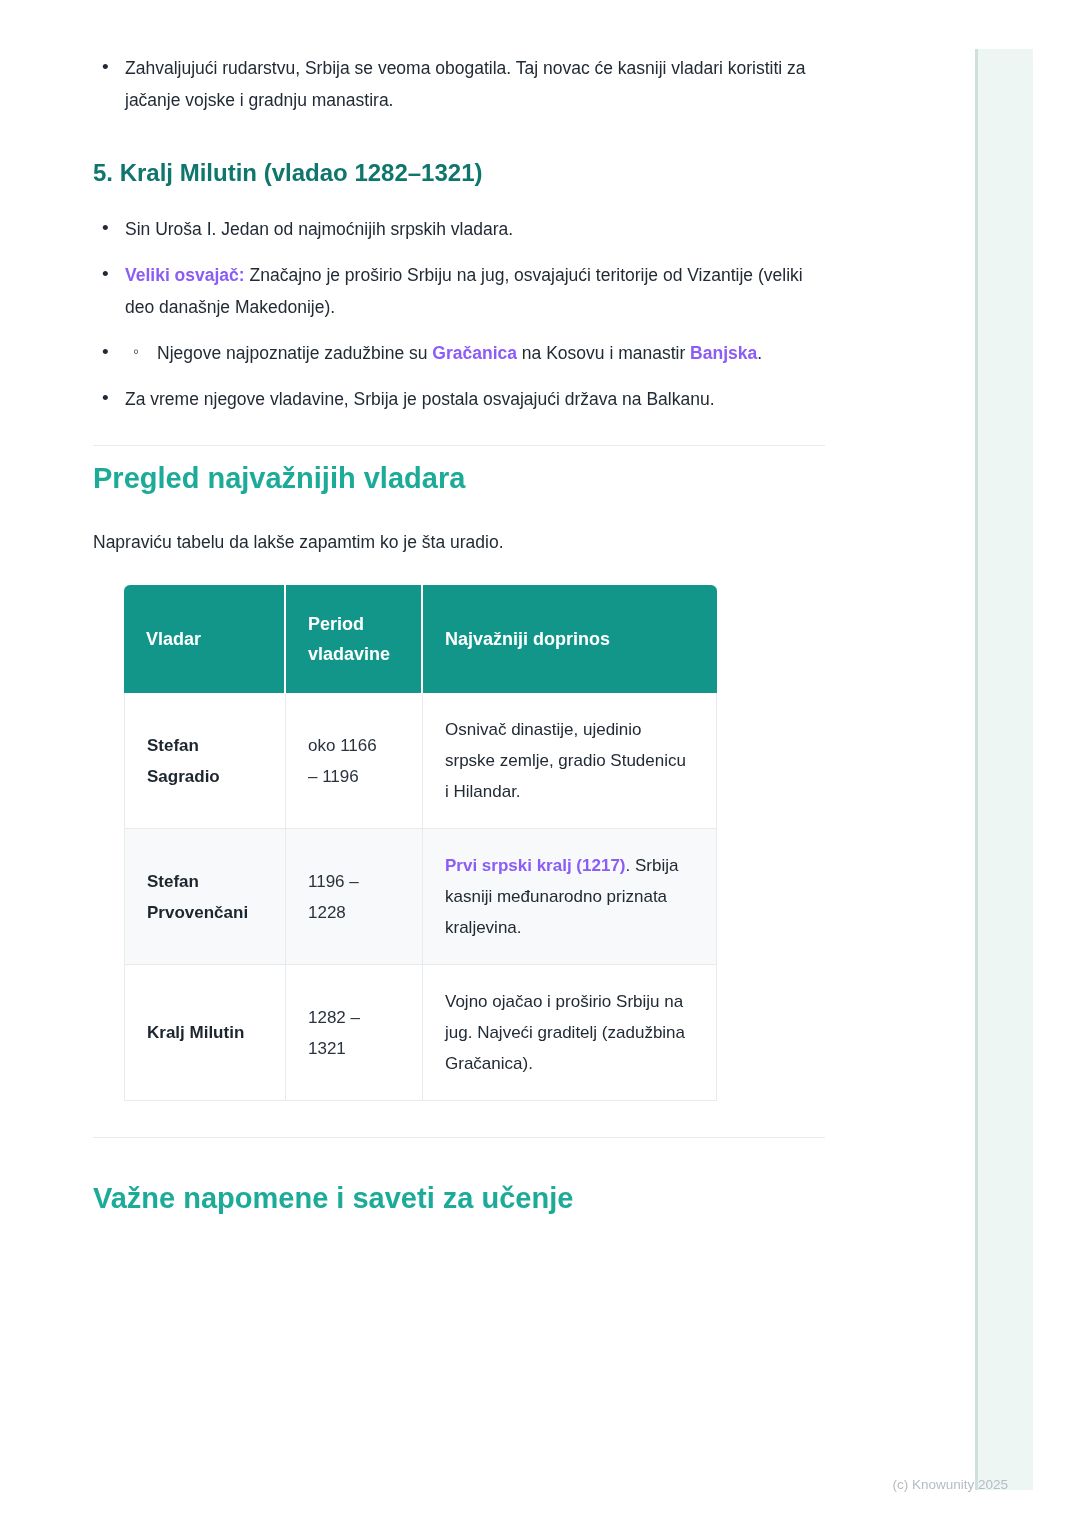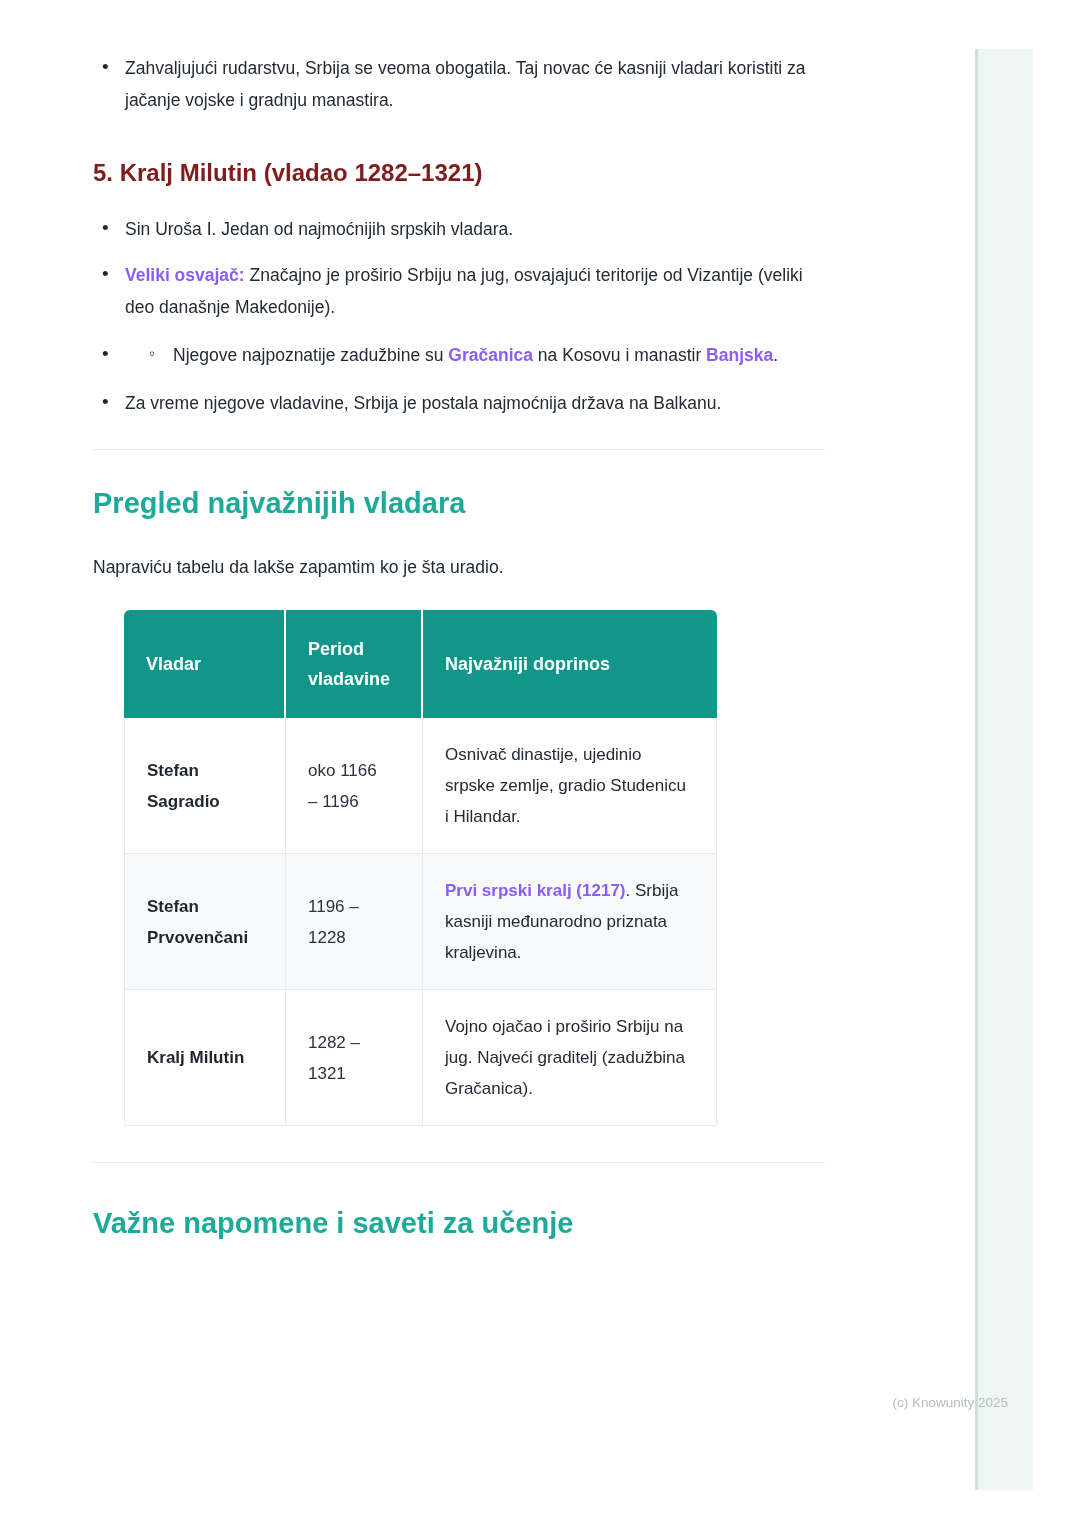--- a/index.html
+++ b/index.html
@@ -15,21 +15,21 @@
   .edge-stripe {
     position:absolute;
     left:975px; top:49px;
     width:58px; height:1441px;
     background:#eef6f4;
     border-left:3px solid #cfe0dc;
     z-index:0;
   }
   .watermark {
     position:absolute;
-    top:1395px; right:72px;
+    top:1477px; right:72px;
     font-size:13.5px;
     color:#b6bcc3;
     z-index:2;
   }
   .content {
     position:absolute;
     left:93px; top:0;
     width:732px;
     padding-top:52px;
     z-index:1;
@@ -42,50 +42,50 @@
     font-size:17.5px;
     line-height:32px;
   }
   ul.bullets > li::before {
     content:"\2022";
     position:absolute;
     left:9px; top:-1px;
     font-size:19px;
     color:#222b35;
   }
-  ul.sub { list-style:none; margin:16px; padding:0; }
+  ul.sub { list-style:none; margin:0; padding:0; }
   ul.sub > li {
     position:relative;
     padding-left:32px;
     margin:0;
     font-size:17.5px;
     line-height:32px;
   }
   ul.sub > li::before {
     content:"\25E6";
     position:absolute;
     left:8px; top:-1px;
     font-size:17px;
     color:#222b35;
   }
   .li-text { display:block; }
   b { font-weight:bold; color:#8b5cf6; }
   h3.section {
-    color:#7f1d1d;
+    color:#0f766e;
     font-size:24px;
     line-height:30px;
     font-weight:bold;
     margin:42px 0 25px 0;
   }
   h2.section {
     color:#1cab99;
     font-size:29px;
     line-height:36px;
     font-weight:bold;
-    margin:35px 0 0 0;
+    margin:14px 0 0 0;
   }
   h2.section.last { margin-top:42px; }
   hr.divider {
     border:none;
     border-top:1px solid #e8eaec;
     margin:30px 0 0 0;
     width:732px;
   }
   hr.divider.second { margin-top:36px; }
   p.table-intro {
@@ -152,21 +152,21 @@
       <span class="li-text"><b>Veliki osvajač:</b><span> Značajno je proširio Srbiju na jug, osvajajući teritorije od Vizantije (veliki deo današnje Makedonije).</span></span>
     </li>
     <li>
       <ul class="sub">
         <li>
           <span class="li-text"><span>Njegove najpoznatije zadužbine su </span><b>Gračanica</b><span> na Kosovu i manastir </span><b>Banjska</b><span>.</span></span>
         </li>
       </ul>
     </li>
     <li>
-      <span class="li-text"><span>Za vreme njegove vladavine, Srbija je postala najmoćnija država na Balkanu.</span></span>
+      <span class="li-text"><span>Za vreme njegove vladavine, Srbija je postala osvajajući država na Balkanu.</span></span>
     </li>
   </ul>
 
   <hr class="divider">
 
   <h2 class="section">Pregled najvažnijih vladara</h2>
 
   <p class="table-intro">Napraviću tabelu da lakše zapamtim ko je šta uradio.</p>
 
   <table class="rulers">

